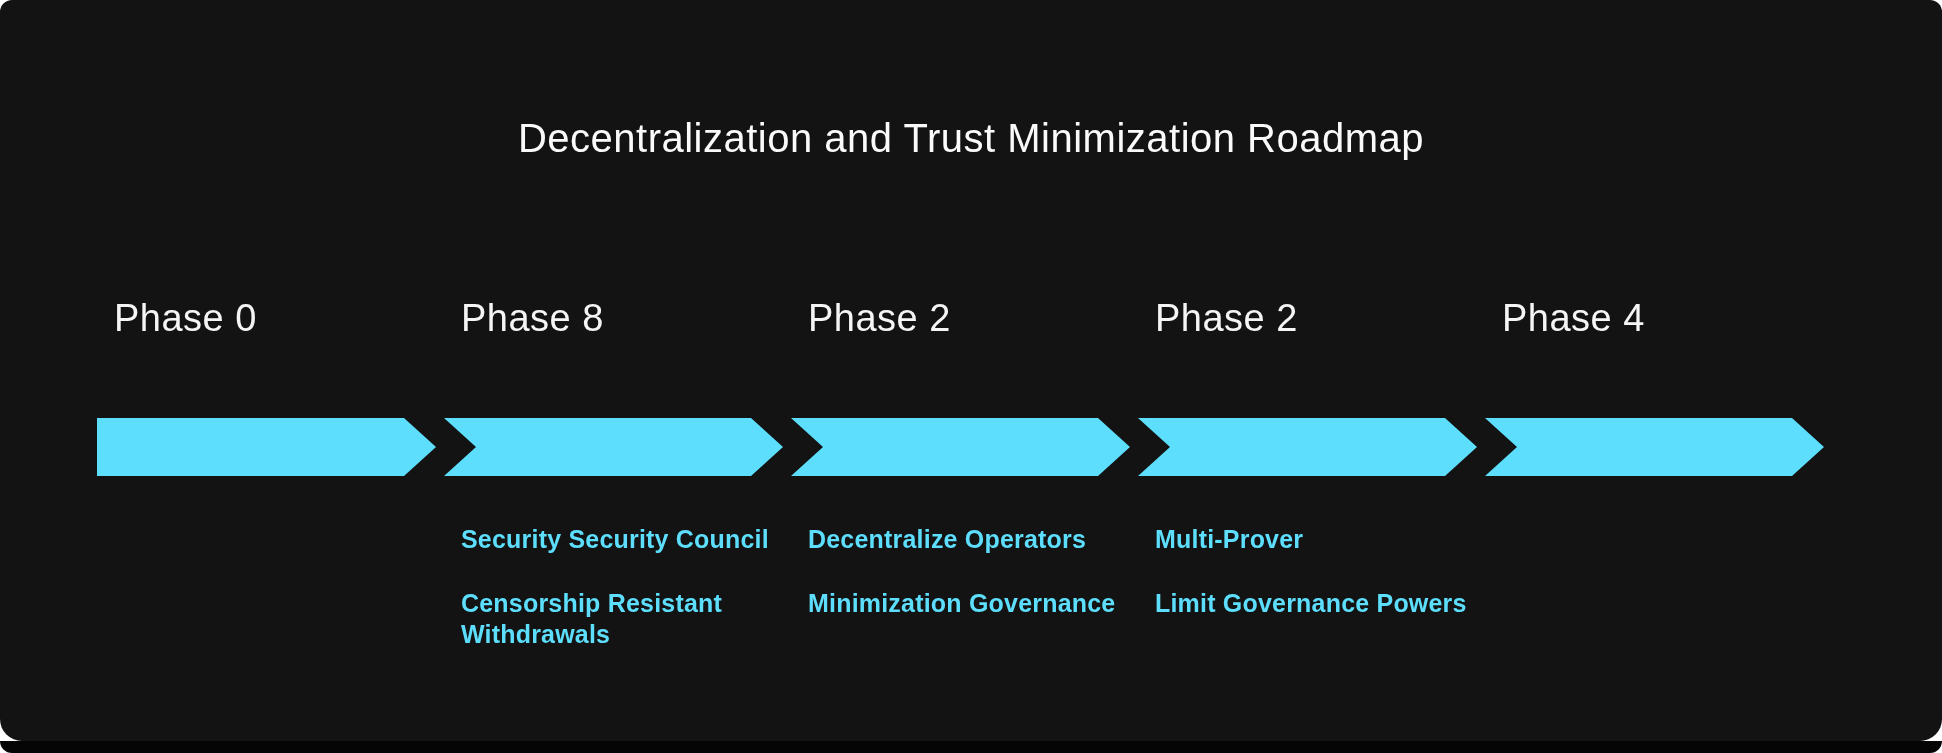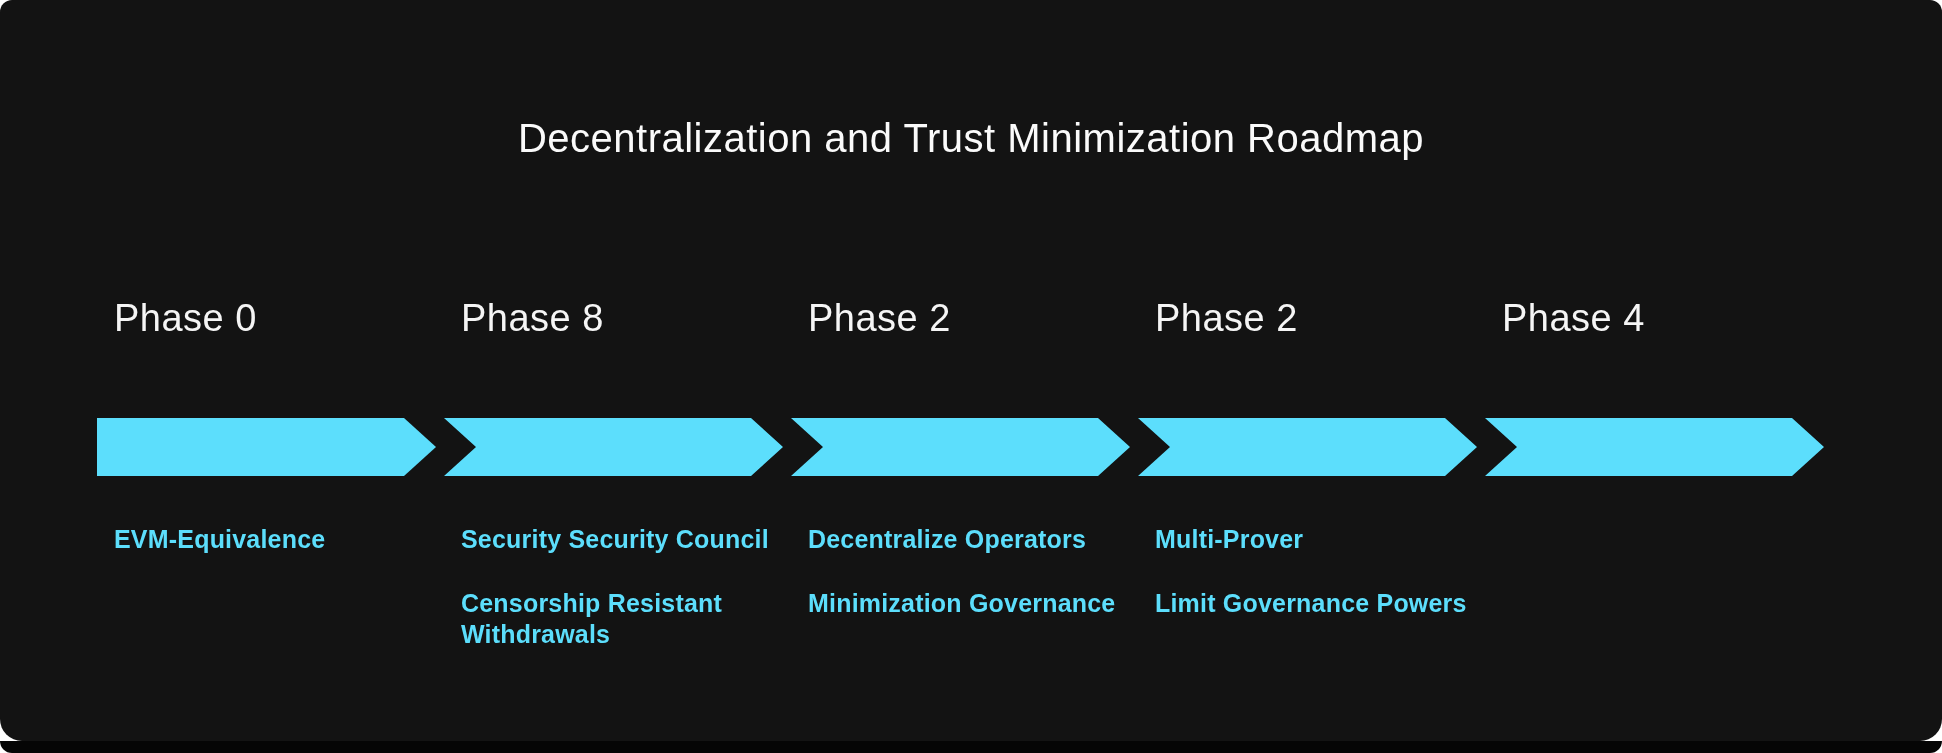--- a/index.html
+++ b/index.html
@@ -106,21 +106,20 @@
   <div class="row arrows-row">
     <div class="arrow first"></div>
     <div class="arrow mid"></div>
     <div class="arrow mid"></div>
     <div class="arrow mid"></div>
     <div class="arrow mid"></div>
   </div>
 
   <div class="row bullets-row">
     <div class="bullets">
-      <div class="bullet">EVM-Equivalence</div>
     </div>
     <div class="bullets">
       <div class="bullet">Security Security Council</div>
       <div class="bullet wrap">Censorship Resistant Withdrawals</div>
     </div>
     <div class="bullets">
       <div class="bullet">Decentralize Operators</div>
       <div class="bullet">Minimization Governance</div>
     </div>
     <div class="bullets">

